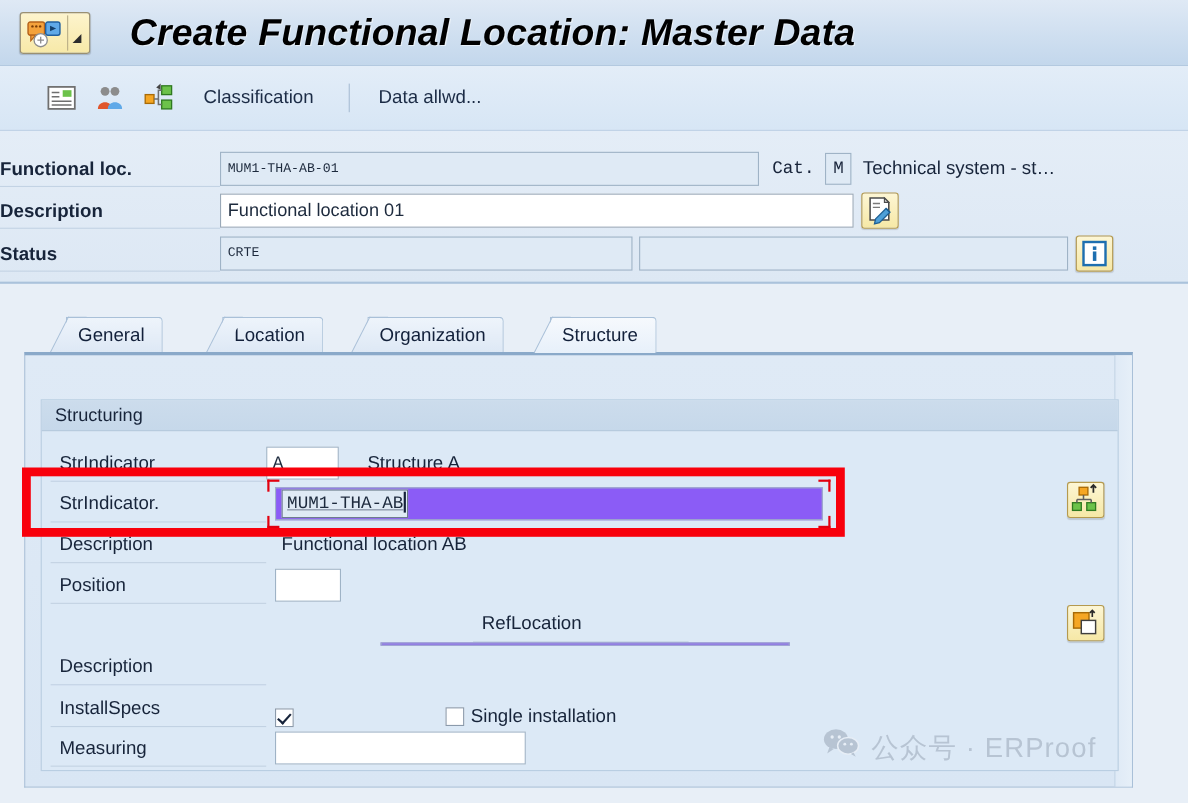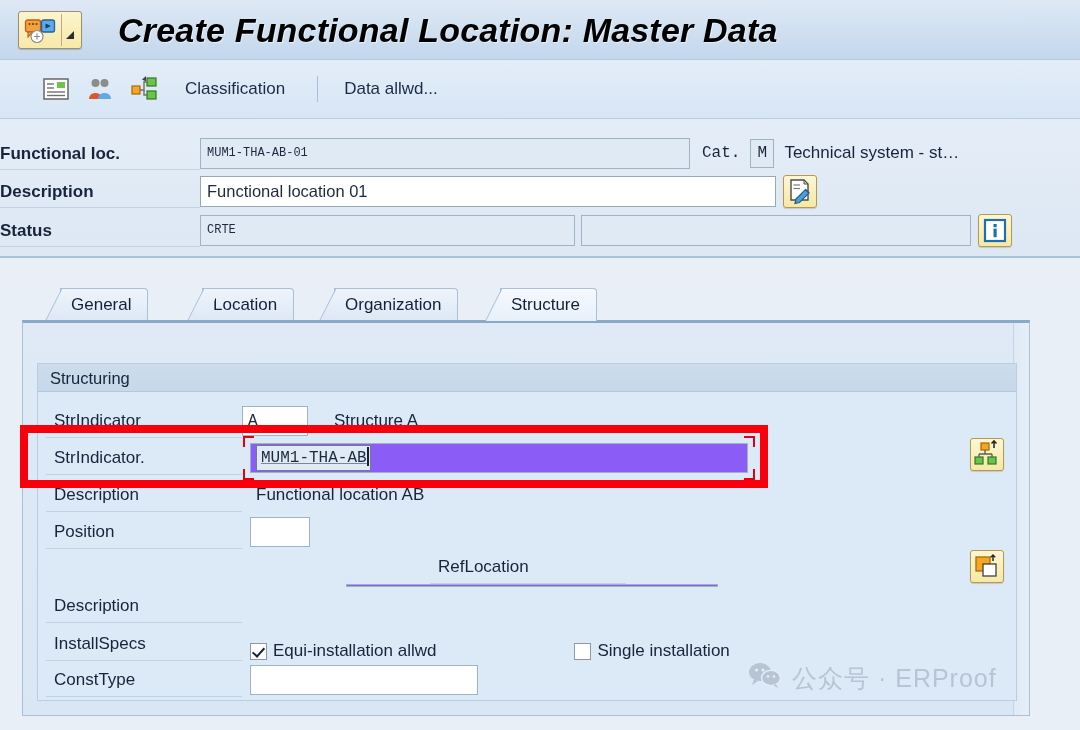--- a/index.html
+++ b/index.html
@@ -373,30 +373,29 @@
 
     <div class="grow" style="top:223px;">
       <span class="glabel">Description</span>
       <span class="gtext" style="margin-left:14px;"></span>
     </div>
 
     <div class="grow" style="top:260px;align-items:flex-end;">
       <span class="glabel">InstallSpecs</span>
       <span class="gval" style="margin-left:8px;">
         <span class="chk on"></span>
-        <span class="chk-label">Equi-installation allwd</span>
       </span>
       <span class="gval" style="margin-left:138px;">
         <span class="chk"></span>
         <span class="chk-label">Single installation</span>
       </span>
     </div>
 
     <div class="grow" style="top:297px;">
-      <span class="glabel">ConstType</span>
+      <span class="glabel">Measuring</span>
       <span class="gfld white" style="width:228px;margin-left:8px;"></span>
     </div>
 
     <span class="hier-icon" style="left:932px; top:74px;">
       <svg width="32" height="31" viewBox="0 0 32 31">
         <rect x="10" y="4" width="8" height="7" fill="#f5a623" stroke="#a86a06" stroke-width="1.2"></rect>
         <rect x="4" y="18" width="8" height="7" fill="#6cc24a" stroke="#2f7a20" stroke-width="1.2"></rect>
         <rect x="17" y="18" width="8" height="7" fill="#6cc24a" stroke="#2f7a20" stroke-width="1.2"></rect>
         <path d="M14 11 L14 15 M8 15 L21 15 M8 15 L8 18 M21 15 L21 18" stroke="#5f5f5f" stroke-width="1.4" fill="none"></path>
         <path d="M23 9 L23 2 M20.5 4.5 L23 2 L25.5 4.5" stroke="#2a2a2a" stroke-width="1.6" fill="none"></path>

